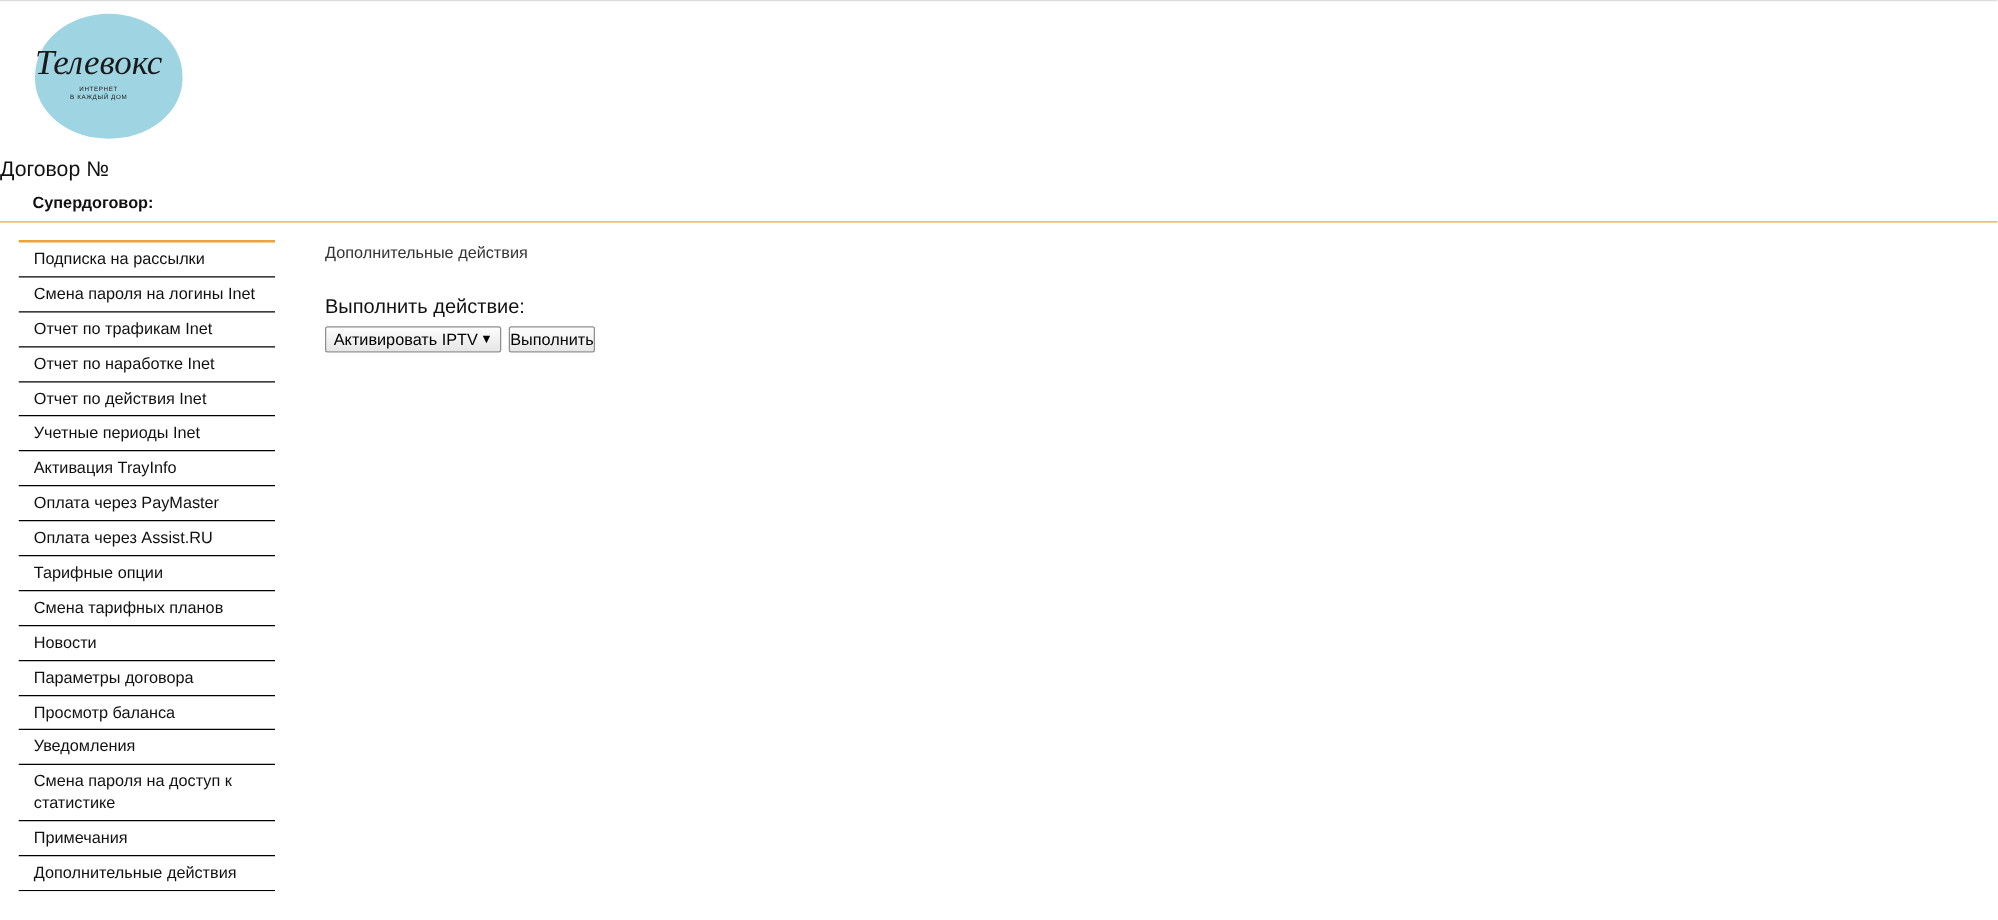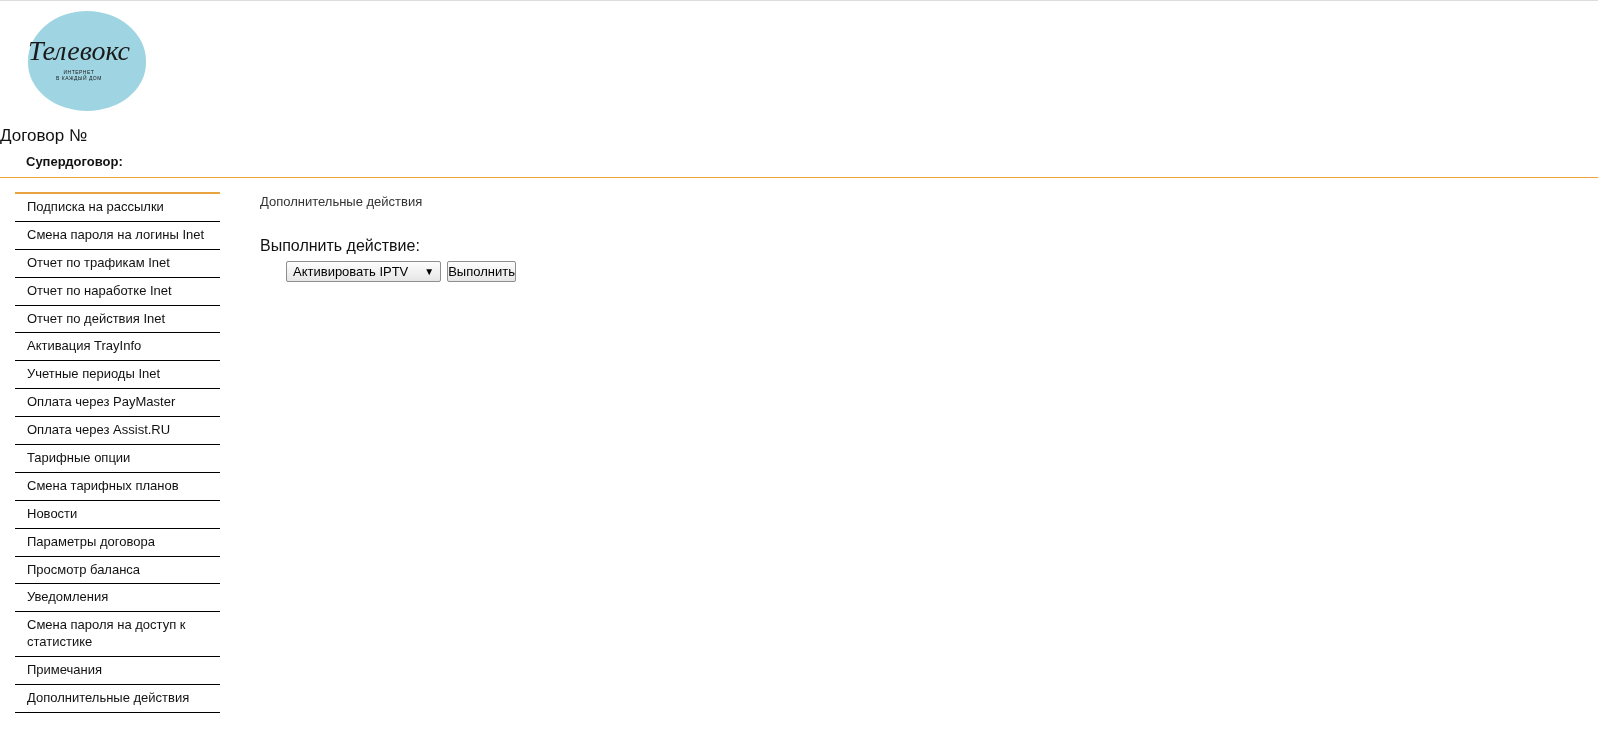--- a/index.html
+++ b/index.html
@@ -116,22 +116,21 @@
   }
   .pseudo-select {
     display: inline-flex;
     align-items: center;
     border: 1px solid #8e8e8e;
     border-radius: 2px;
     background: linear-gradient(#fdfdfd, #e6e6e6);
     padding: 2px 6px;
     font-size: 13px;
     cursor: pointer;
-    gap: 16px;
-    margin-left: 26px;
+    gap: 2px;
   }
   .pseudo-select .caret {
     font-size: 10px;
     line-height: 1;
   }
   .btn {
     border: 1px solid #8e8e8e;
     border-radius: 2px;
     background: linear-gradient(#fdfdfd, #e6e6e6);
     padding: 2px 0;
@@ -161,22 +160,22 @@
 
 <div class="layout">
   <div class="sidebar">
     <hr class="menu-sep">
     <ul class="menu" id="menu-list">
         <li>Подписка на рассылки</li>
         <li>Смена пароля на логины Inet</li>
         <li>Отчет по трафикам Inet</li>
         <li>Отчет по наработке Inet</li>
         <li>Отчет по действия Inet</li>
+        <li>Учетные периоды Inet</li>
         <li>Активация TrayInfo</li>
-        <li>Учетные периоды Inet</li>
         <li>Оплата через PayMaster</li>
         <li>Оплата через Assist.RU</li>
         <li>Тарифные опции</li>
         <li>Смена тарифных планов</li>
         <li>Новости</li>
         <li>Параметры договора</li>
         <li>Просмотр баланса</li>
         <li>Уведомления</li>
         <li>Смена пароля на доступ к статистике</li>
         <li>Примечания</li>

